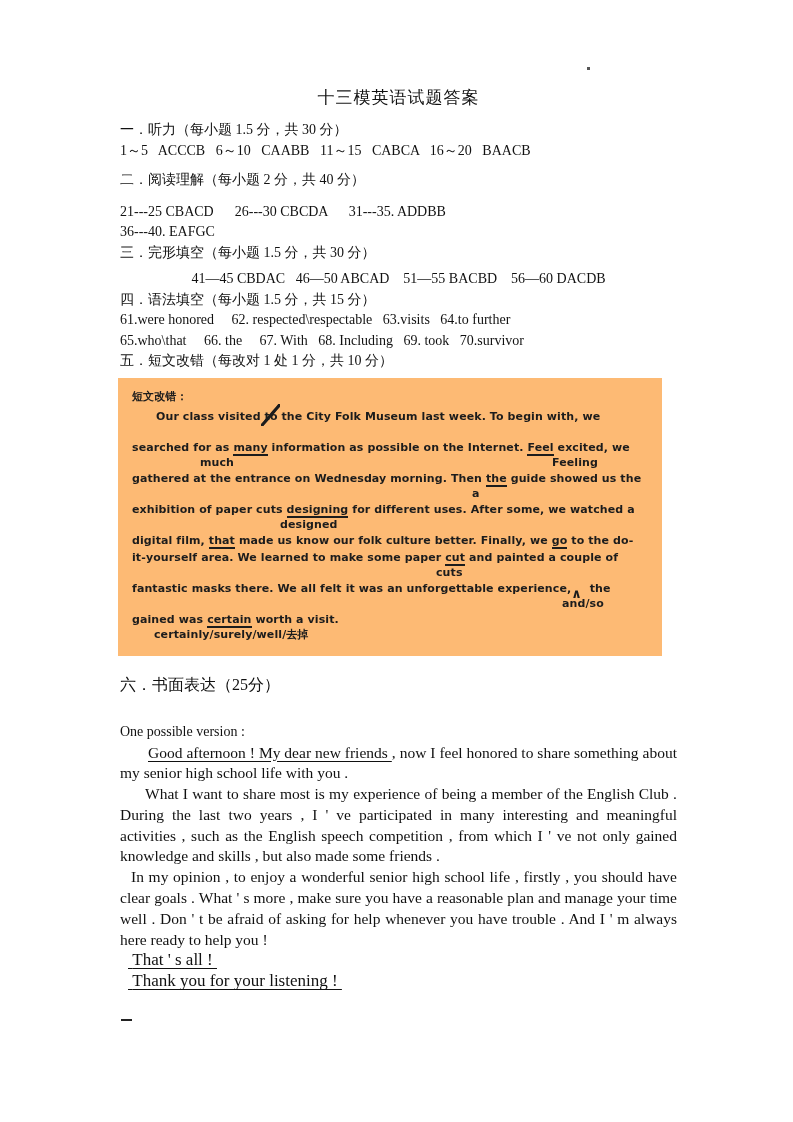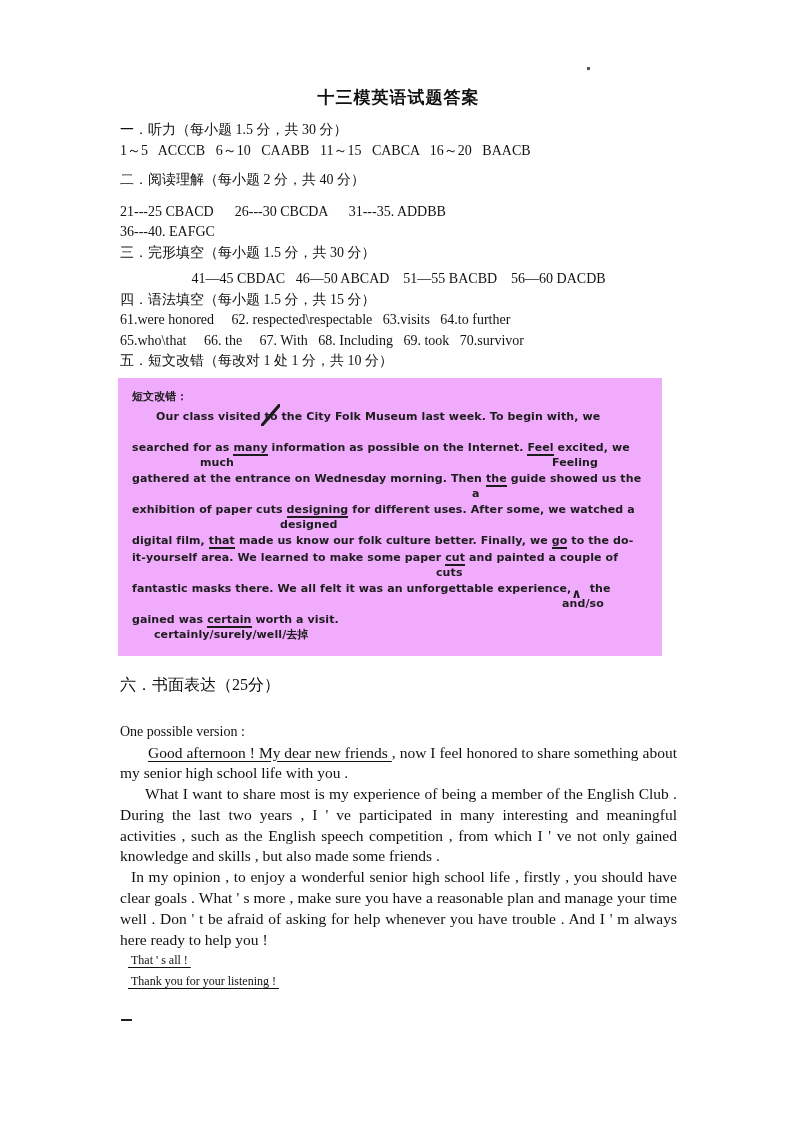--- a/index.html
+++ b/index.html
@@ -11,41 +11,41 @@
     position: relative;
     overflow: hidden;
   }
   .doc {
     position: absolute;
     left: 120px; top: 86px;
     width: 557px;
   }
   .title {
     text-align: center;
-    font-weight: bold;
+    font-weight: normal;
     font-size: 17px;
     letter-spacing: 1px;
     margin: 0 0 11px 0;
   }
   .line {
     font-size: 14px;
     line-height: 20.5px;
     white-space: pre-wrap;
     margin: 0;
   }
   .heading { margin-top: 9px; }
   .mt0 { margin-top: 0; }
   .mt6 { margin-top: 6px; text-align: center; }
   .mt11 { margin-top: 11px; }
 
   
   .gbox {
     margin: 6px 0 0 -2px;
     width: 516px;
-    background: #f0abfc;
+    background: #fdba74;
     padding: 10px 14px 14px 14px;
     font-family: "DejaVu Sans", sans-serif;
     font-weight: 700;
     font-size: 11px;
     color: #1c1c1c;
     letter-spacing: 0.1px;
     overflow: hidden;
   }
   .gline {
     white-space: pre;
@@ -84,21 +84,21 @@
     font-size: 15.5px;
     line-height: 20.8px;
     text-align: justify;
     margin: 0;
   }
   .ind28 { text-indent: 28px; }
   .ind25 { text-indent: 25px; }
   .ind11 { text-indent: 11px; }
   .eu { text-decoration: underline; text-underline-offset: 3px; }
   .closing {
-    font-size: 12px;
+    font-size: 17px;
     line-height: 20.8px;
     margin: 0;
     padding-left: 8px;
     white-space: pre-wrap;
   }
   .stray-dot {
     position: absolute;
     left: 587px; top: 67px;
     width: 3px; height: 3px;
     background: #555;

